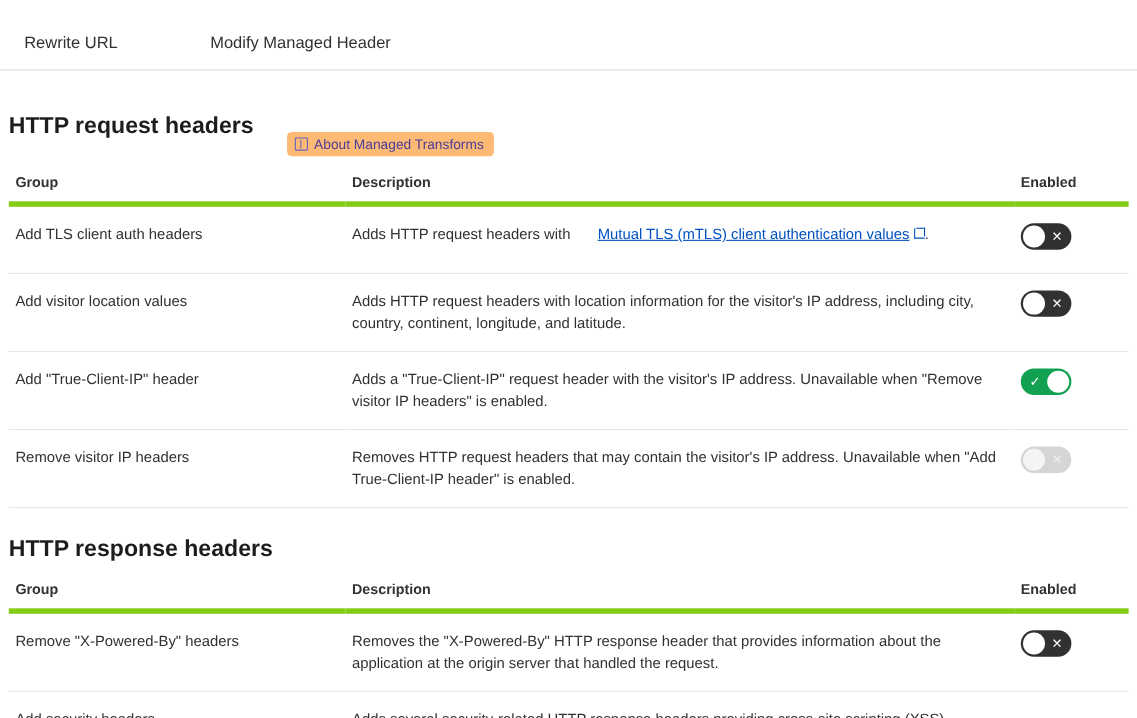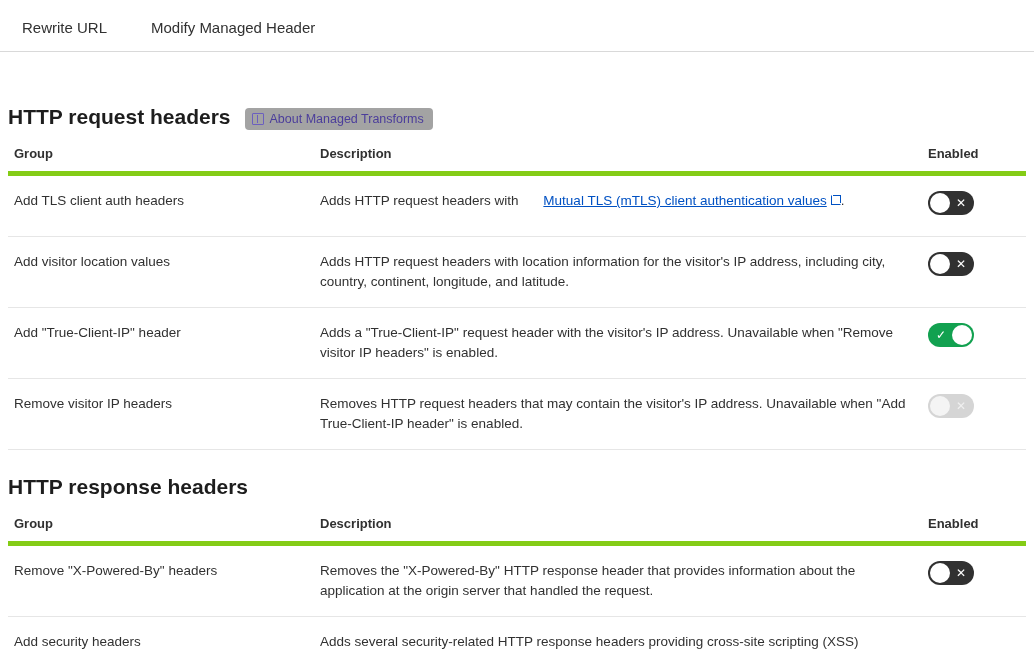--- a/index.html
+++ b/index.html
@@ -10,23 +10,24 @@
     font-family: "Liberation Sans", sans-serif;
     color: #313131;
     overflow: hidden;
   }
   .page { width: 1034px; height: 653px; position: relative; }
 
   
   .tabbar {
     display: flex;
     align-items: flex-end;
-    height: 52px;
+    height: 64px;
     border-bottom: 1px solid #d9d9d9;
     padding: 0 0 0 0;
+    gap: 40px;
   }
   .tab {
     font-size: 15px;
     color: #313131;
     padding: 0 22px 14px 22px;
     line-height: 18px;
     cursor: pointer;
     position: relative;
     white-space: nowrap;
   }
@@ -39,35 +40,35 @@
     position: absolute;
     left: 12px; right: 12px; bottom: -1px;
     height: 2px;
     background: #0051c3;
   }
 
   
   .section { padding: 0 0 0 0; }
   .section-head {
     display: flex;
-    align-items: flex-end;
-    gap: 14px;
+    align-items: center;
+    gap: 30px;
     padding: 24px 0 10px 8px;
   }
   .section-title {
     font-size: 21px;
     font-weight: bold;
     color: #1d1d1d;
     line-height: 26px;
   }
   .about-pill {
     display: inline-flex;
     align-items: center;
     gap: 6px;
-    background: #a3a3a3;
+    background: #fdba74;
     border-radius: 4px;
     padding: 4px 9px 4px 7px;
     font-size: 12.5px;
     color: #4b3d9b;
     cursor: pointer;
     white-space: nowrap;
     margin-top: 32px;
   }
   .about-pill .bookicon {
     width: 12px; height: 12px;

